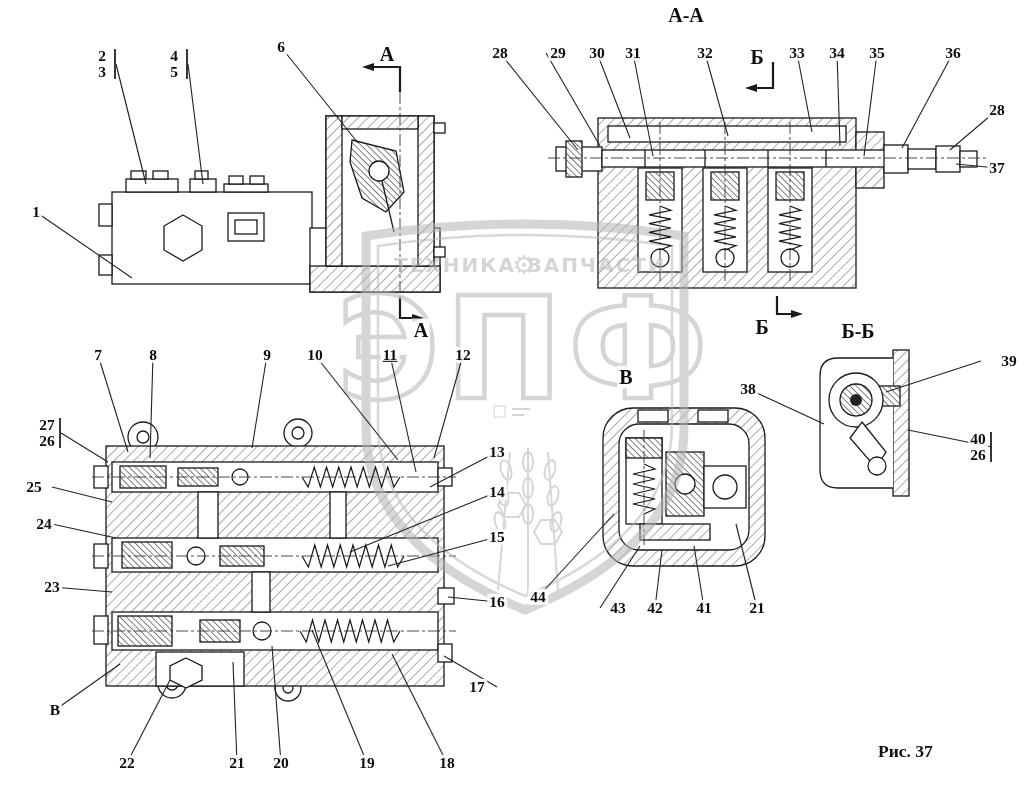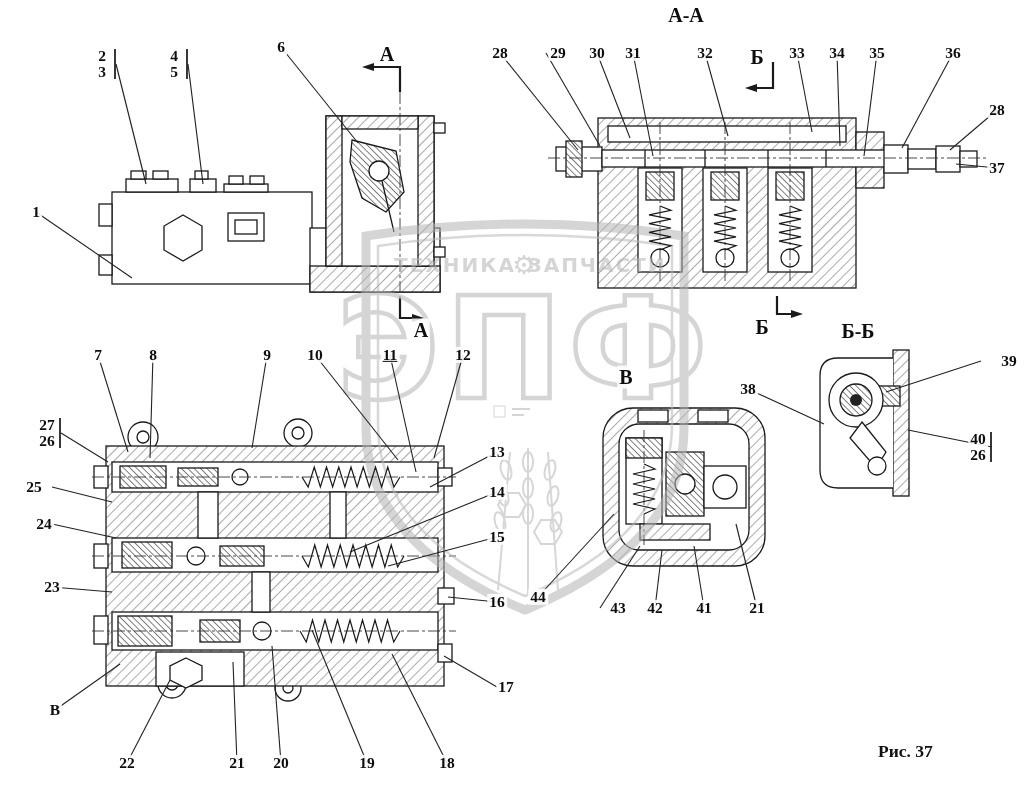--- a/index.html
+++ b/index.html
@@ -370,21 +370,21 @@
       </div>
       <div class="callout" style="left: 497px; top: 492px;">
         <span>14</span>
       </div>
       <div class="callout" style="left: 497px; top: 537px;">
         <span>15</span>
       </div>
       <div class="callout" style="left: 497px; top: 602px;">
         <span>16</span>
       </div>
-      <div class="callout" style="left: 506px; top: 687px; text-align: right;">
+      <div class="callout" style="left: 477px; top: 687px; text-align: right;">
         <span>17</span>
       </div>
       <div class="callout" style="left: 538px; top: 597px;">
         <span>44</span>
       </div>
       <div class="callout" style="left: 600px; top: 608px; margin-left: 18px;">
         <span>43</span>
       </div>
       <div class="callout" style="left: 655px; top: 608px;">
         <span>42</span>

